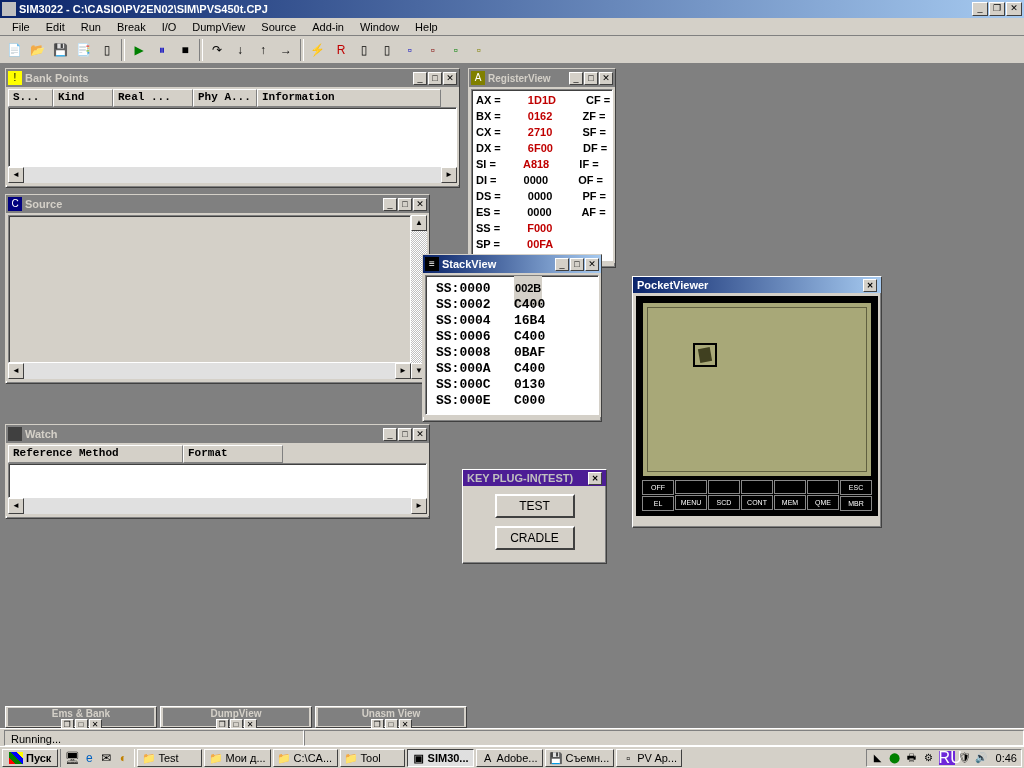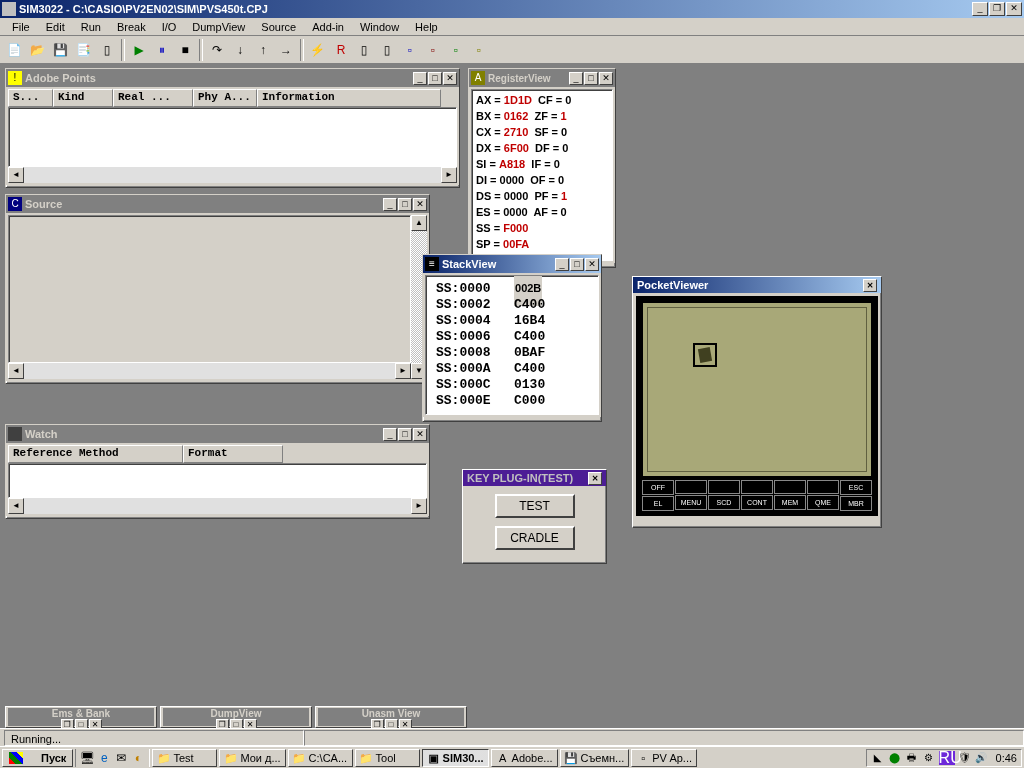--- a/index.html
+++ b/index.html
@@ -41,21 +41,21 @@
 
 
 .hscroll { height: 16px; background: #d4d0c8; display: flex; }
 .hscroll .sbtn { width: 16px; height: 16px; background: #d4d0c8; border: 1px solid; border-color: #fff #404040 #404040 #fff; font-size: 8px; text-align: center; line-height: 13px; }
 .hscroll .track { flex: 1; background: repeating-conic-gradient(#c0c0c0 0% 25%, #fff 0% 50%) 50% / 2px 2px; }
 .vscroll { width: 16px; background: #d4d0c8; display: flex; flex-direction: column; }
 .vscroll .sbtn { width: 16px; height: 16px; background: #d4d0c8; border: 1px solid; border-color: #fff #404040 #404040 #fff; font-size: 8px; text-align: center; line-height: 13px; }
 .vscroll .track { flex: 1; background: repeating-conic-gradient(#c0c0c0 0% 25%, #fff 0% 50%) 50% / 2px 2px; }
 
 
-.regrow { display: flex; font-family: 'Courier New', monospace; font-size: 13px; line-height: 16px; font-weight:bold; }
+.regrow { display: flex; font-family: 'Courier New', monospace; font-size: 13px; line-height: 16px; font-weight:bold;gap:24px; }
 .regrow span { white-space: pre; }
 .red { color: #c00000; }
 
 
 .stackrow { font-family: 'Courier New', monospace; font-size: 13px; line-height: 16px; font-weight:bold; padding-left: 8px; white-space: pre; }
 .stackrow .sel { background: #d4d0c8; padding: 12px 1px; }
 
 
 .min-win { position: absolute; width: 152px; height: 22px; background: #d4d0c8; border: 1px solid; border-color: #fff #404040 #404040 #fff; display: flex; align-items: center; }
 .min-win .ct { background: #808080; color: #d4d0c8; height: 18px; width: 100%; display: flex; align-items: center; padding: 0 2px; margin: 2px; flex-direction: column; }
@@ -81,21 +81,21 @@
 .pv-keycol { flex: 1; display: flex; flex-direction: column; gap: 1px; }
 .pv-key { flex:1; border: 1px solid #888; background: #000; color: #fff; font-size: 7px; text-align: center; line-height: 13px; font-family: Arial; cursor:pointer; }
 
 
 .statusbar { position: absolute; bottom: 22px; left: 0; right: 0; height: 18px; background: #d4d0c8; border-top: 1px solid #fff; display: flex; align-items: center; padding-left: 4px; }
 .statusbar .cell { border: 1px solid; border-color: #808080 #fff #fff #808080; padding: 2px 6px; height: 16px; }
 .statusbar .cell:first-child { width: 300px; }
 
 
 .taskbar { position: absolute; bottom: 0; left: 0; right: 0; height: 22px; background: #d4d0c8; border-top: 1px solid #fff; display: flex; align-items: center; padding: 0 2px; gap: 2px; }
-.startbtn { height: 18px; padding: 0 6px; background: #d4d0c8; border: 1px solid; border-color: #fff #404040 #404040 #fff; display: flex; align-items: center; font-weight: bold; cursor: pointer; gap: 18px; }
+.startbtn { height: 18px; padding: 0 6px; background: #d4d0c8; border: 1px solid; border-color: #fff #404040 #404040 #fff; display: flex; align-items: center; font-weight: bold; cursor: pointer; gap: 3px; }
 .startbtn .winlogo { width: 14px; height: 12px; background: linear-gradient(45deg, red 25%, green 25% 50%, blue 50% 75%, yellow 75%); }
 .ql { display: flex; gap: 1px; padding: 0 3px; border-left: 1px solid #808080; border-right: 1px solid #fff; height: 18px; align-items:center; }
 .ql .q { width: 16px; height: 16px; cursor: pointer; font-size:12px; text-align:center; line-height:16px; }
 .taskbtn { height: 18px; min-width: 65px; max-width: 75px; padding: 0 4px; background: #d4d0c8; border: 1px solid; border-color: #fff #404040 #404040 #fff; display: flex; align-items: center; font-size: 10px; overflow: hidden; white-space: nowrap; cursor: pointer; gap: 2px; }
 .taskbtn.active { border-color: #404040 #fff #fff #404040; background: repeating-conic-gradient(#c0c0c0 0% 25%, #fff 0% 50%) 50% / 2px 2px; font-weight:bold; }
 .taskbtn .ti { width: 14px; height: 14px; flex-shrink: 0; font-size:11px; text-align:center; line-height:14px; }
 .tray { margin-left: auto; height: 18px; border: 1px solid; border-color: #808080 #fff #fff #808080; display: flex; align-items: center; padding: 0 4px; gap: 3px; }
 .tray .ti { width: 14px; height: 14px; font-size:10px; text-align:center; line-height:14px; }
 .tray .lang { background: #6d28d9; color: #fff; font-weight: normal; width: 16px; height: 14px; font-size: 16px; text-align: center; line-height: 14px; }
 .tray .clock { margin-left: 4px; }
@@ -190,21 +190,21 @@
     <div class="tbtn">
       <div class="icn" style="color: rgb(128, 128, 0);">▫</div>
     </div>
   </div>
 
 <div class="mdi">
 
   <div class="child" style="top:4px; left:5px; width:455px; height:120px;">
     <div class="child-title">
       <div class="ct-icon" style="background:#ffff00;color:#000;">!</div>
-      <div class="ct-text">Adobe Points</div>
+      <div class="ct-text">Bank Points</div>
       <div class="winbtns">
         <div class="winbtn">_</div>
         <div class="winbtn">□</div>
         <div class="winbtn">✕</div>
       </div>
     </div>
     <div class="child-body" style="height:calc(100% - 20px); display:flex; flex-direction:column;">
       <div class="listhdr" id="bp-hdr">
           <div class="col" style="width: 45px;">S...</div>
           <div class="col" style="width: 60px;">Kind</div>

